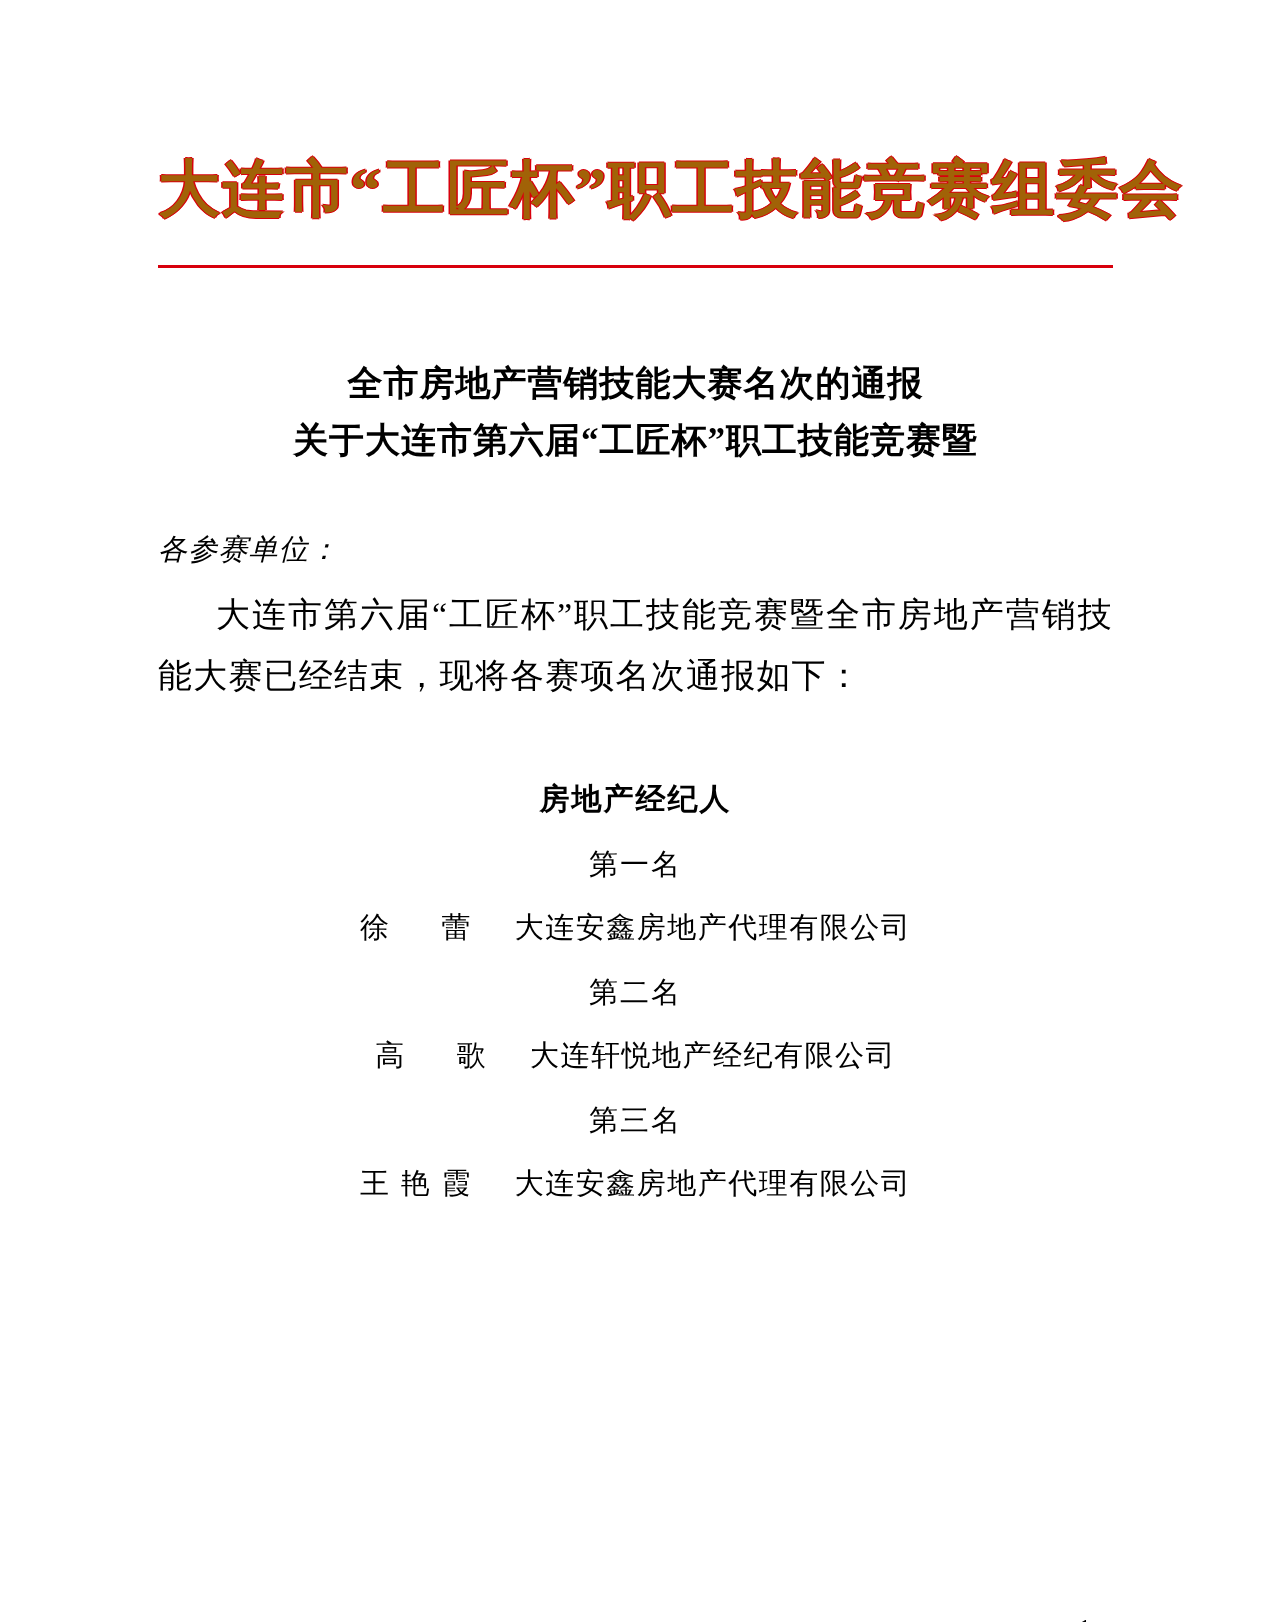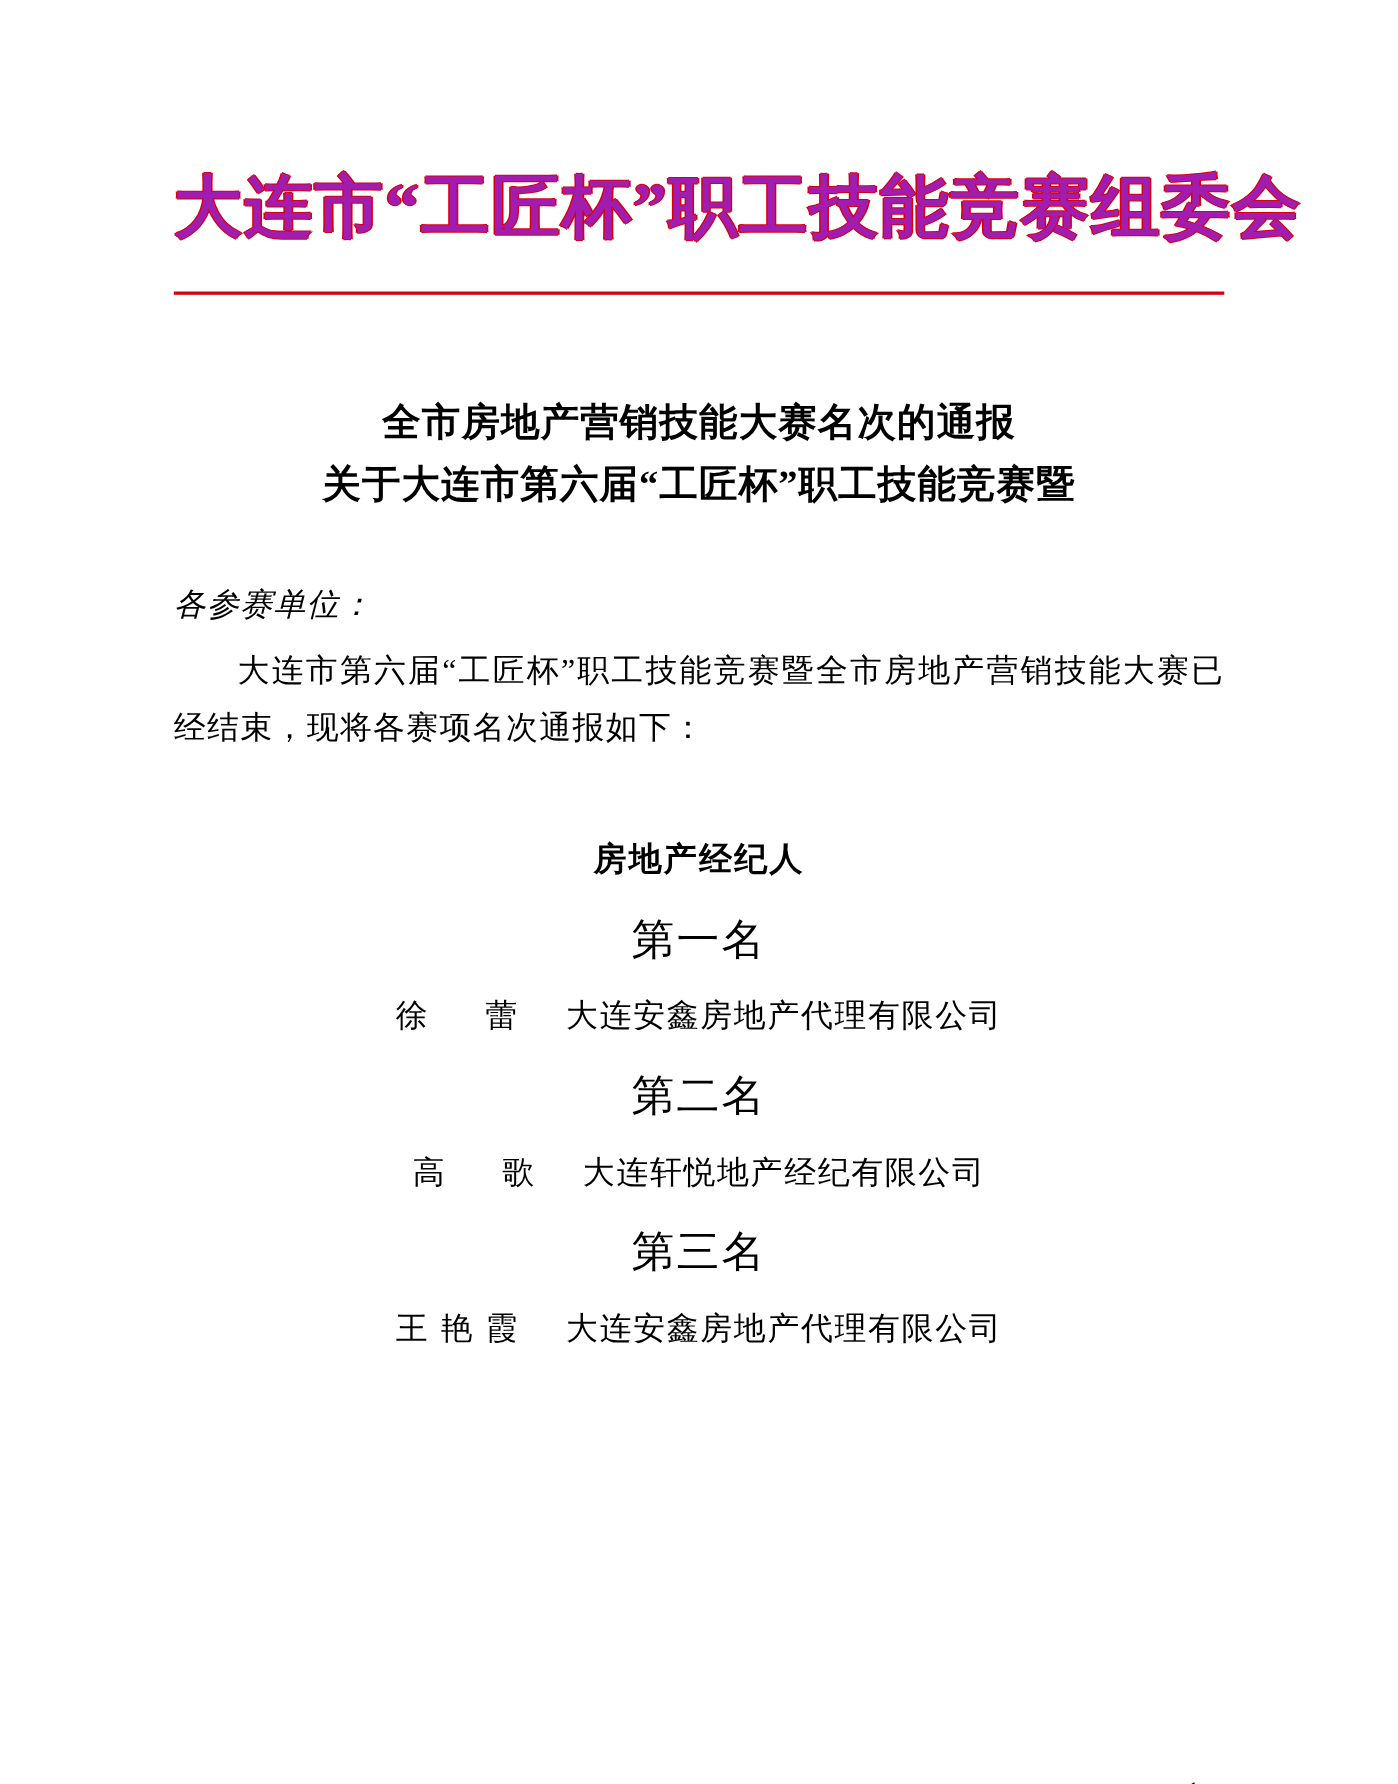--- a/index.html
+++ b/index.html
@@ -19,21 +19,21 @@
     width: 1271px;
     height: 1622px;
     box-sizing: border-box;
     padding: 0 158px;
     position: relative;
   }
 
   
   .masthead {
     text-align: center;
-    color: #a21caf;
+    color: #a16207;
     font-family: "Liberation Serif", "DejaVu Serif", serif;
     font-weight: 700;
     font-size: 62px;
     letter-spacing: 2px;
     line-height: 1.1;
     margin-top: 155px;
     text-shadow:
        1.4px 0 0 #d8000c,
       -1.4px 0 0 #d8000c,
        0 1.2px 0 #d8000c,
@@ -68,41 +68,41 @@
   }
 
   
   .salutation {
     font-size: 29px;
     letter-spacing: 1.2px;
     margin-top: 60px;
     font-style: italic;
   }
   .para {
-    font-size: 29px;
+    font-size: 34px;
     letter-spacing: 1.2px;
     line-height: 1.82;
     text-align: justify;
     text-justify: inter-ideograph;
     margin-top: 14px;
     text-indent: 58px;
   }
 
   
   .section-heading {
     text-align: center;
     font-weight: 700;
     font-size: 30px;
     letter-spacing: 2px;
     margin-top: 72px;
     font-family: Liberation Mono, monospace;
   }
   .rank-label {
     text-align: center;
-    font-size: 39px;
+    font-size: 29px;
     letter-spacing: 2px;
     margin-top: 25px;
   }
   .rank-entry {
     text-align: center;
     font-size: 29px;
     letter-spacing: 1.5px;
     margin-top: 23px;
   }
   .rank-entry .name {

